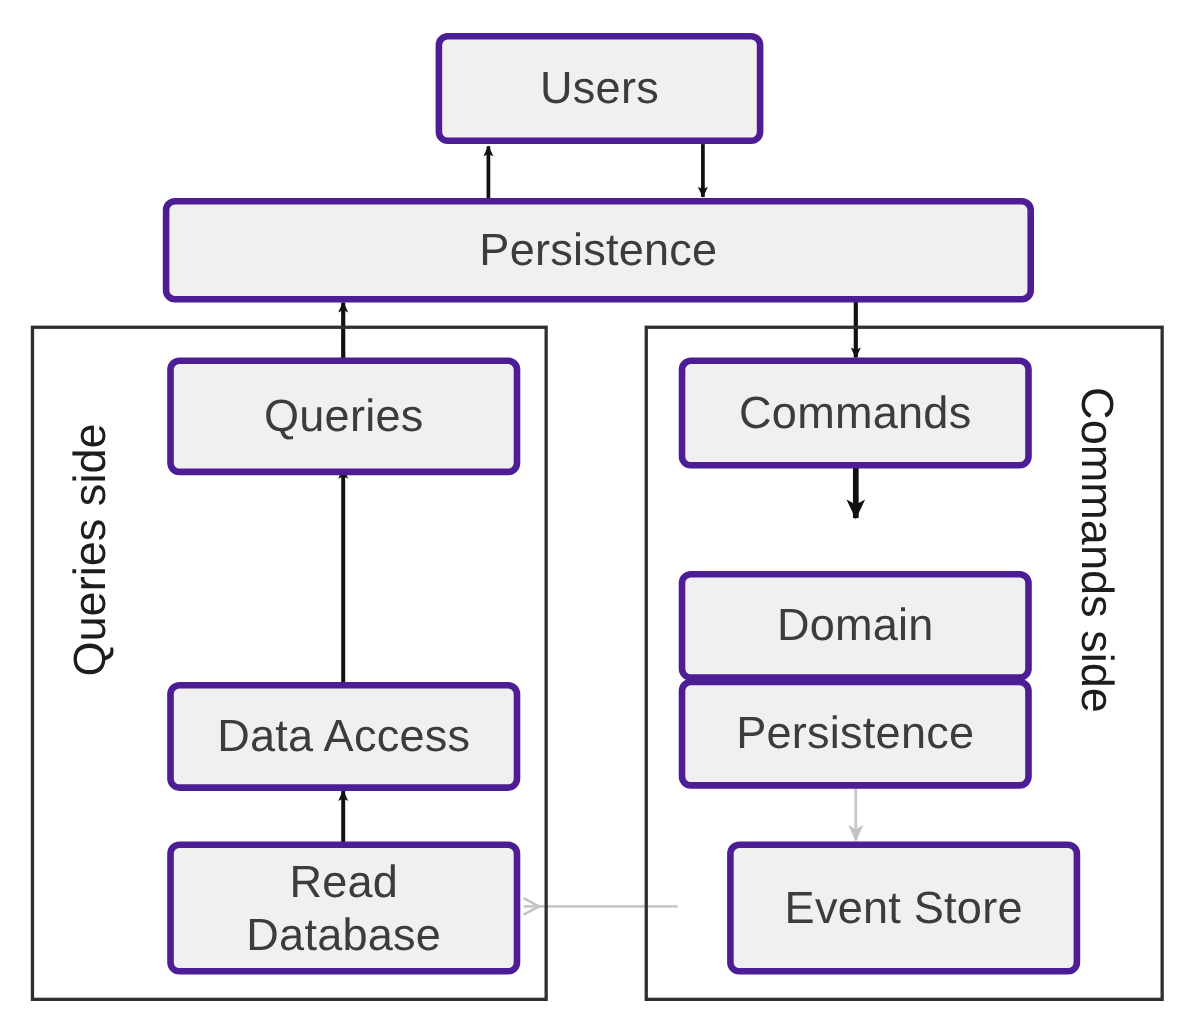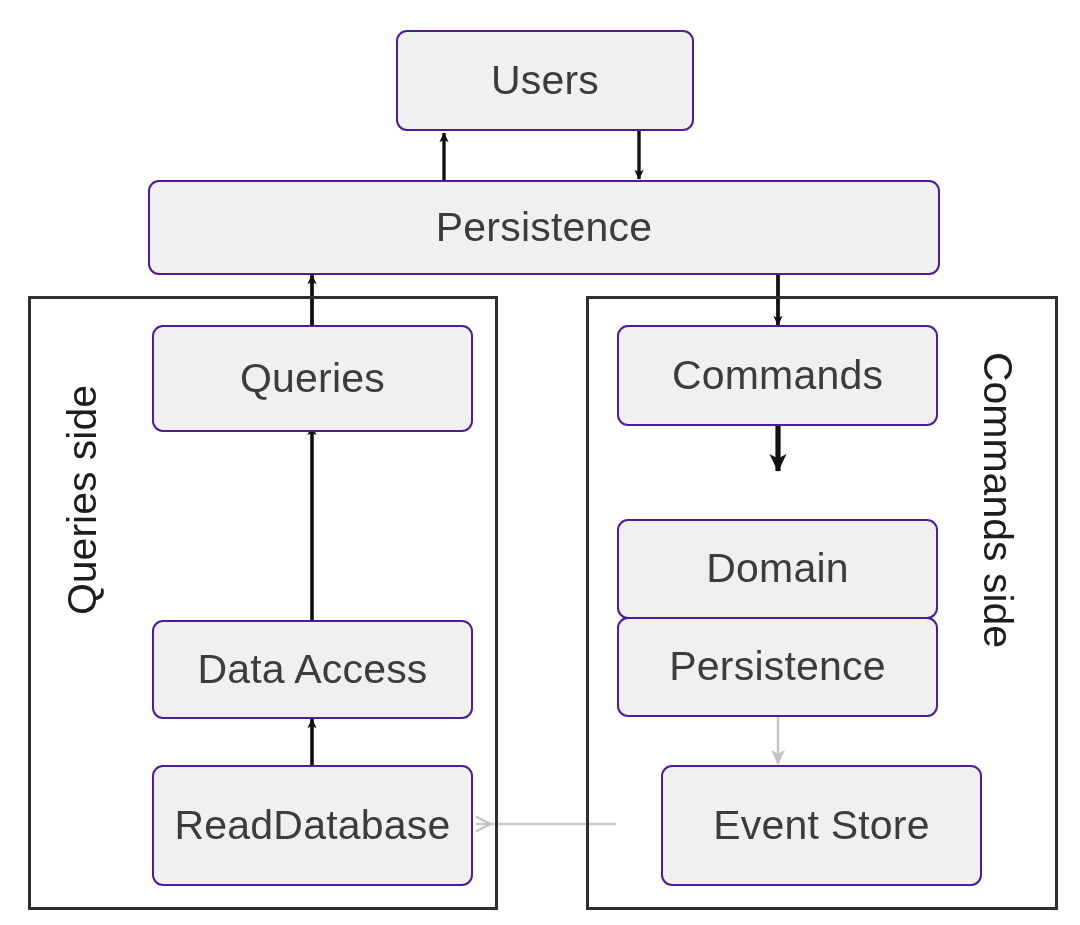--- a/index.html
+++ b/index.html
@@ -22,21 +22,21 @@
     left: 0;
     top: 0;
     width: 1080px;
     height: 925px;
     pointer-events: none;
   }
   .node {
     position: absolute;
     box-sizing: border-box;
     background: #f0f0f0;
-    border: 2px solid #4c1d95;
+    border: 6px solid #4c1d95;
     border-radius: 11px;
     color: #3c3c3c;
     display: flex;
     align-items: center;
     justify-content: center;
     text-align: right;
     line-height: 1.12;
     font-size: 41px;
     font-weight: 400;
     letter-spacing: 0.2px;
@@ -116,21 +116,21 @@
   <div class="side-label right" style="left:997px; top:500px;">Commands side</div>
 
   <div class="node" style="left:396px; top:30px; width:298px; height:101px;">Users</div>
 
   <div class="node" style="left:148px; top:180px; width:792px; height:95px;">Persistence</div>
 
   <div class="node" style="left:152px; top:325px; width:321px; height:107px;">Queries</div>
 
   <div class="node" style="left:152px; top:620px; width:321px; height:99px;">Data Access</div>
 
-  <div class="node node-multiline" style="left:152px; top:765px; width:321px; height:121px; flex-direction:row;">
+  <div class="node node-multiline" style="left:152px; top:765px; width:321px; height:121px; flex-direction:column;">
     <span>Read</span>
     <span>Database</span>
   </div>
 
   <div class="node" style="left:617px; top:325px; width:321px; height:101px;">Commands</div>
 
   <div class="node" style="left:617px; top:471px; width:321px; height:100px;margin-top:48px;">Domain</div>
 
   <div class="node" style="left:617px; top:617px; width:321px; height:100px;">Persistence</div>
 

